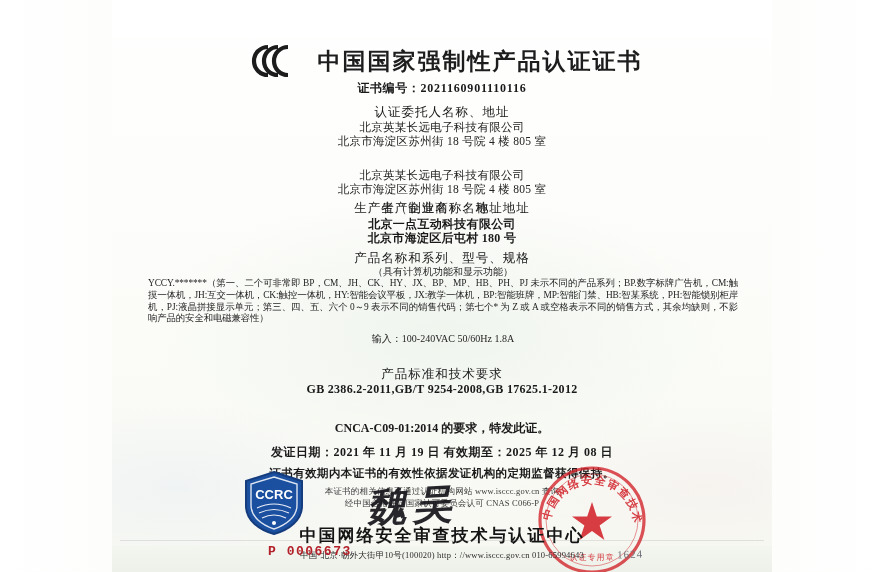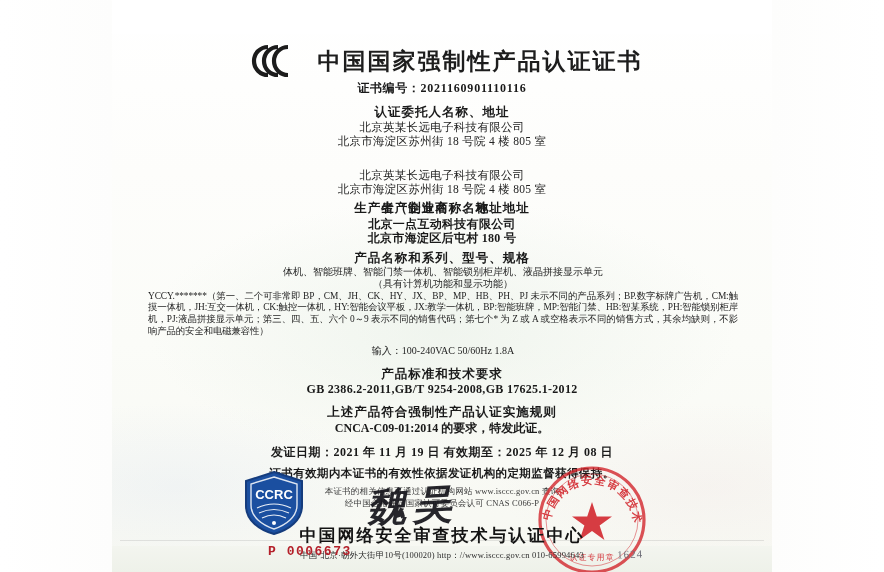--- a/index.html
+++ b/index.html
@@ -70,21 +70,21 @@
 
   
   .line {
     position: absolute;
     left: 0; right: 0;
     text-align: center;
     color: #1a1a1a;
     white-space: nowrap;
   }
   .lbl {
-    font-weight: 700;
+    font-weight: 400;
     font-size: 12.5px;
     letter-spacing: 1px;
   }
   .val {
     font-size: 11.5px;
     letter-spacing: 0.3px;
     color: #232323;
   }
   .val-bold {
     font-size: 12px;
@@ -285,30 +285,28 @@
   <div class="line lbl blk-maker-lbl">生产者（制造商）名称、地址</div>
   <div class="line val blk-maker-1">北京英某长远电子科技有限公司</div>
   <div class="line val blk-maker-2">北京市海淀区苏州街 18 号院 4 楼 805 室</div>
 
   <div class="line lbl blk-factory-lbl">生产企业名称、地址</div>
   <div class="line val-bold blk-factory-1">北京一点互动科技有限公司</div>
   <div class="line val-bold blk-factory-2">北京市海淀区后屯村 180 号</div>
 
   <div class="line lbl blk-product-lbl">产品名称和系列、型号、规格</div>
   <div class="product-desc">
-    <div class="pd-line">体机、智能班牌、智能门禁一体机、智能锁别柜岸机、液晶拼接显示单元</div>
     <div class="pd-line">（具有计算机功能和显示功能）</div>
     <div class="pd-wrap">YCCY.*******（第一、二个可非常即 BP，CM、JH、CK、HY、JX、BP、MP、HB、PH、PJ 未示不同的产品系列；BP.数字标牌广告机，CM:触摸一体机，JH:互交一体机，CK:触控一体机，HY:智能会议平板，JX:教学一体机，BP:智能班牌，MP:智能门禁、HB:智某系统，PH:智能锁别柜岸机，PJ:液晶拼接显示单元；第三、四、五、六个 0～9 表示不同的销售代码；第七个* 为 Z 或 A 或空格表示不同的销售方式，其余均缺则，不影响产品的安全和电磁兼容性）</div>
     <div class="pd-input">输入：100-240VAC 50/60Hz 1.8A</div>
   </div>
 
   <div class="line lbl blk-std-lbl">产品标准和技术要求</div>
   <div class="line blk-std-val">GB 2386.2-2011,GB/T 9254-2008,GB 17625.1-2012</div>
 
-  <div class="line lbl blk-rule-lbl">上述产品符合强制性产品认证实施规则</div>
   <div class="line blk-rule-val">CNCA-C09-01:2014 的要求，特发此证。</div>
 
   <div class="line blk-dates">发证日期：2021 年 11 月 19 日  有效期至：2025 年 12 月 08 日</div>
   <div class="line blk-validity">证书有效期内本证书的有效性依据发证机构的定期监督获得保持。</div>
 
   <div class="line fineprint-1">本证书的相关信息可通过认证机构网站 www.isccc.gov.cn 查询</div>
   <div class="line fineprint-2">经中国合格评定国家认可委员会认可 CNAS C066-P</div>
 
   <div class="ccrc-badge">
     <svg width="62" height="66" viewBox="0 0 62 66">

